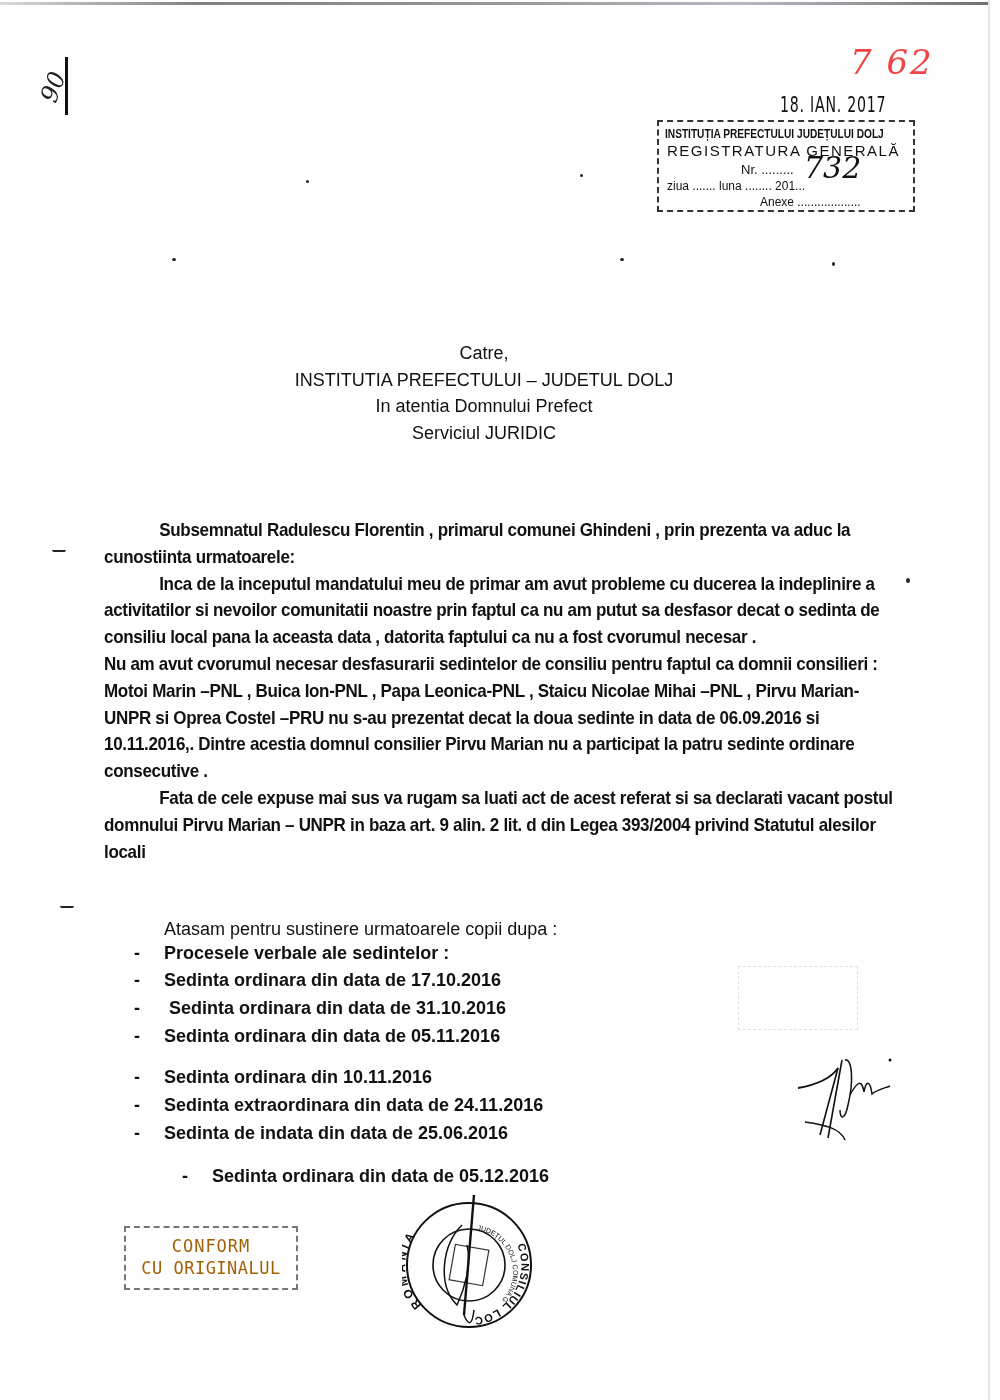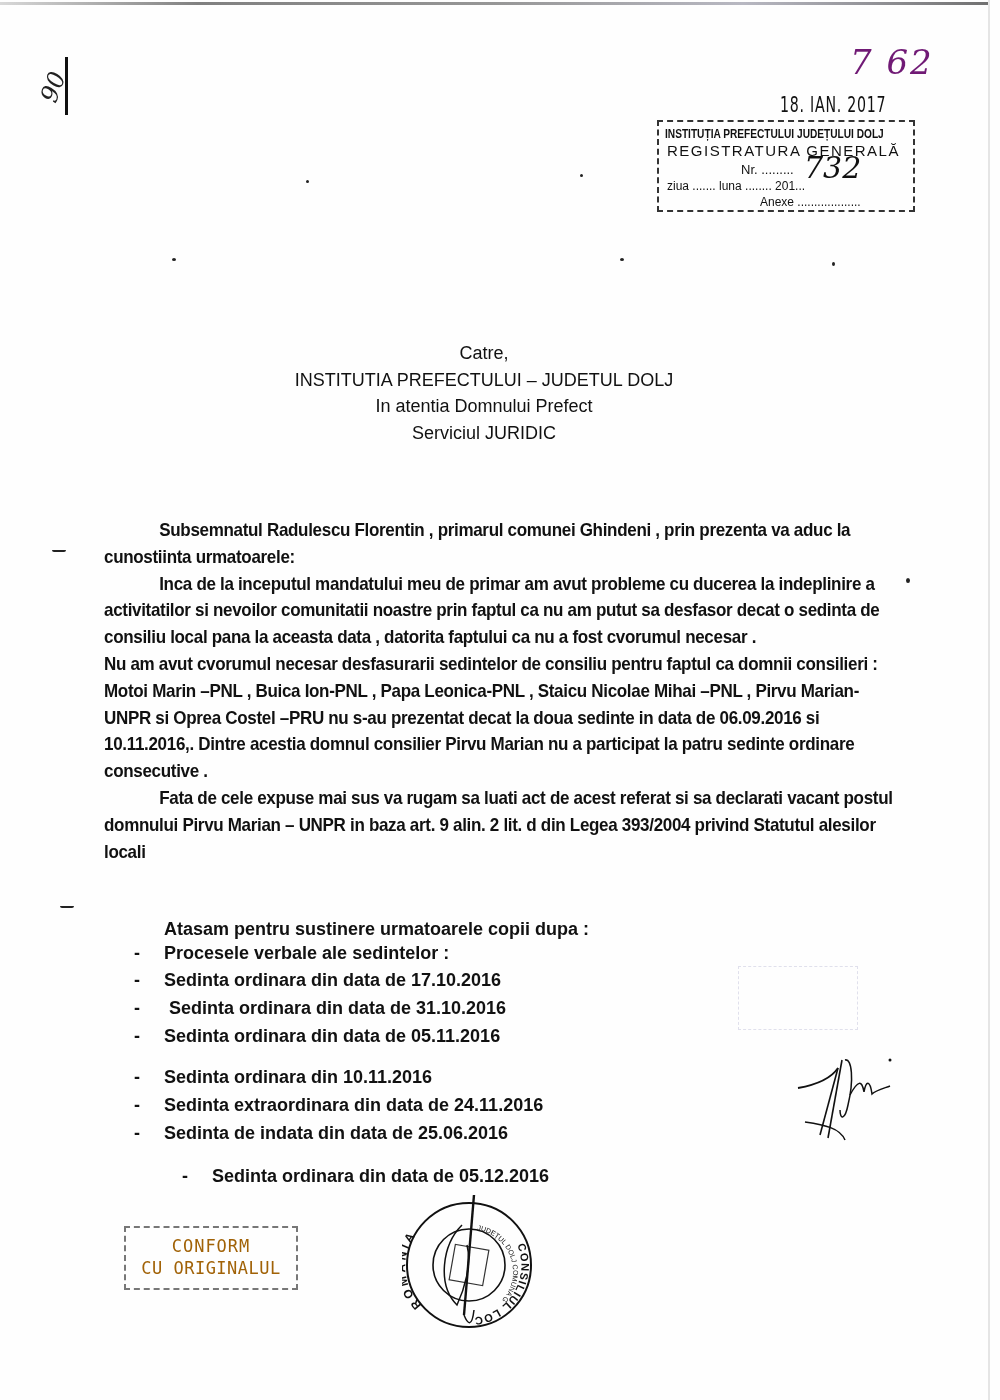--- a/index.html
+++ b/index.html
@@ -57,21 +57,21 @@
       background: #111;
     }
 
     
     .hand-number {
       position: absolute;
       left: 850px; top: 42px;
       font-family: "DejaVu Serif", serif;
       font-style: italic;
       font-size: 34px;
-      color: #701a75;
+      color: #ef4444;
       letter-spacing: 2px;
     }
 
     
     .stamp-date {
       position: absolute;
       left: 780px; top: 93px;
       font-family: "DejaVu Sans Condensed", "DejaVu Sans", sans-serif;
       font-size: 21px;
       transform: scaleX(0.75);
@@ -151,21 +151,21 @@
       transform-origin: left top;
       width: 860px;
     }
     .body-text p { margin: 0; }
     .indent { text-indent: 60px; }
 
     .attach-intro {
       position: absolute;
       left: 164px; top: 916px;
       font-size: 18px;
-      font-weight: bold;
+      font-weight: normal;
       line-height: 27px;
     }
     .attach-list {
       position: absolute;
       left: 134px; top: 943px;
       margin: 0; padding: 0;
       list-style: none;
       font-size: 18px;
       font-weight: bold;
     }

